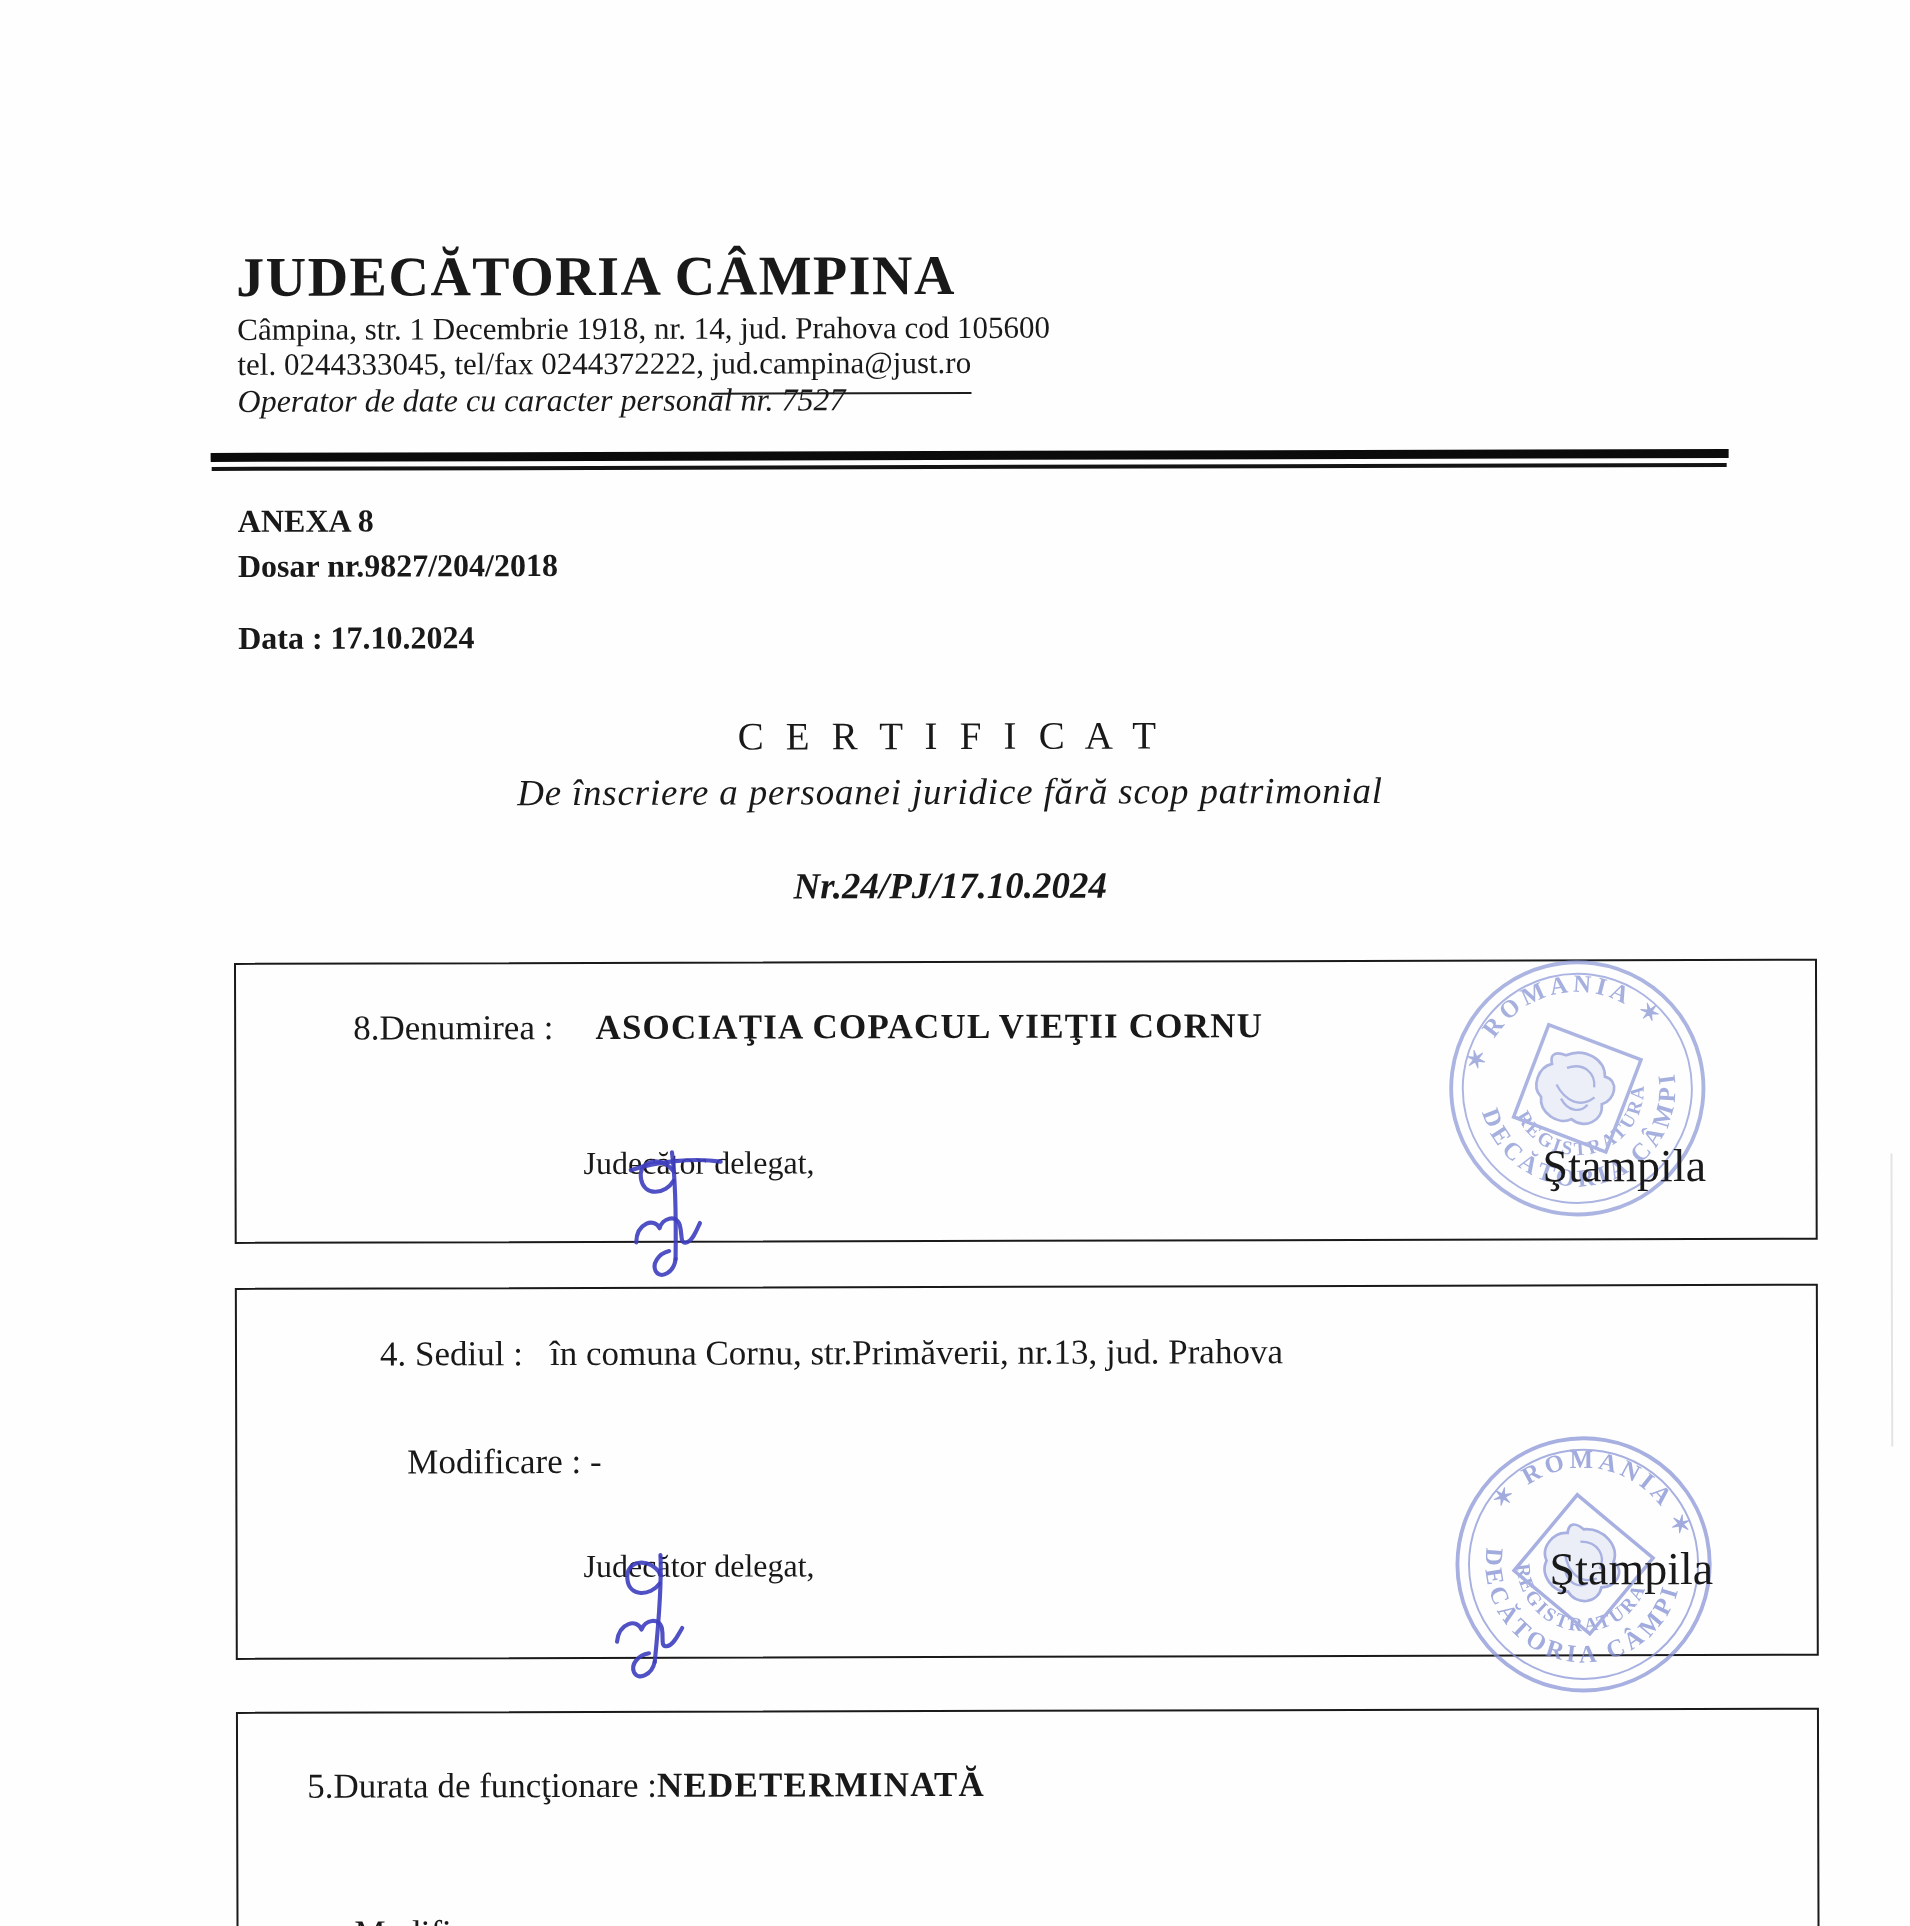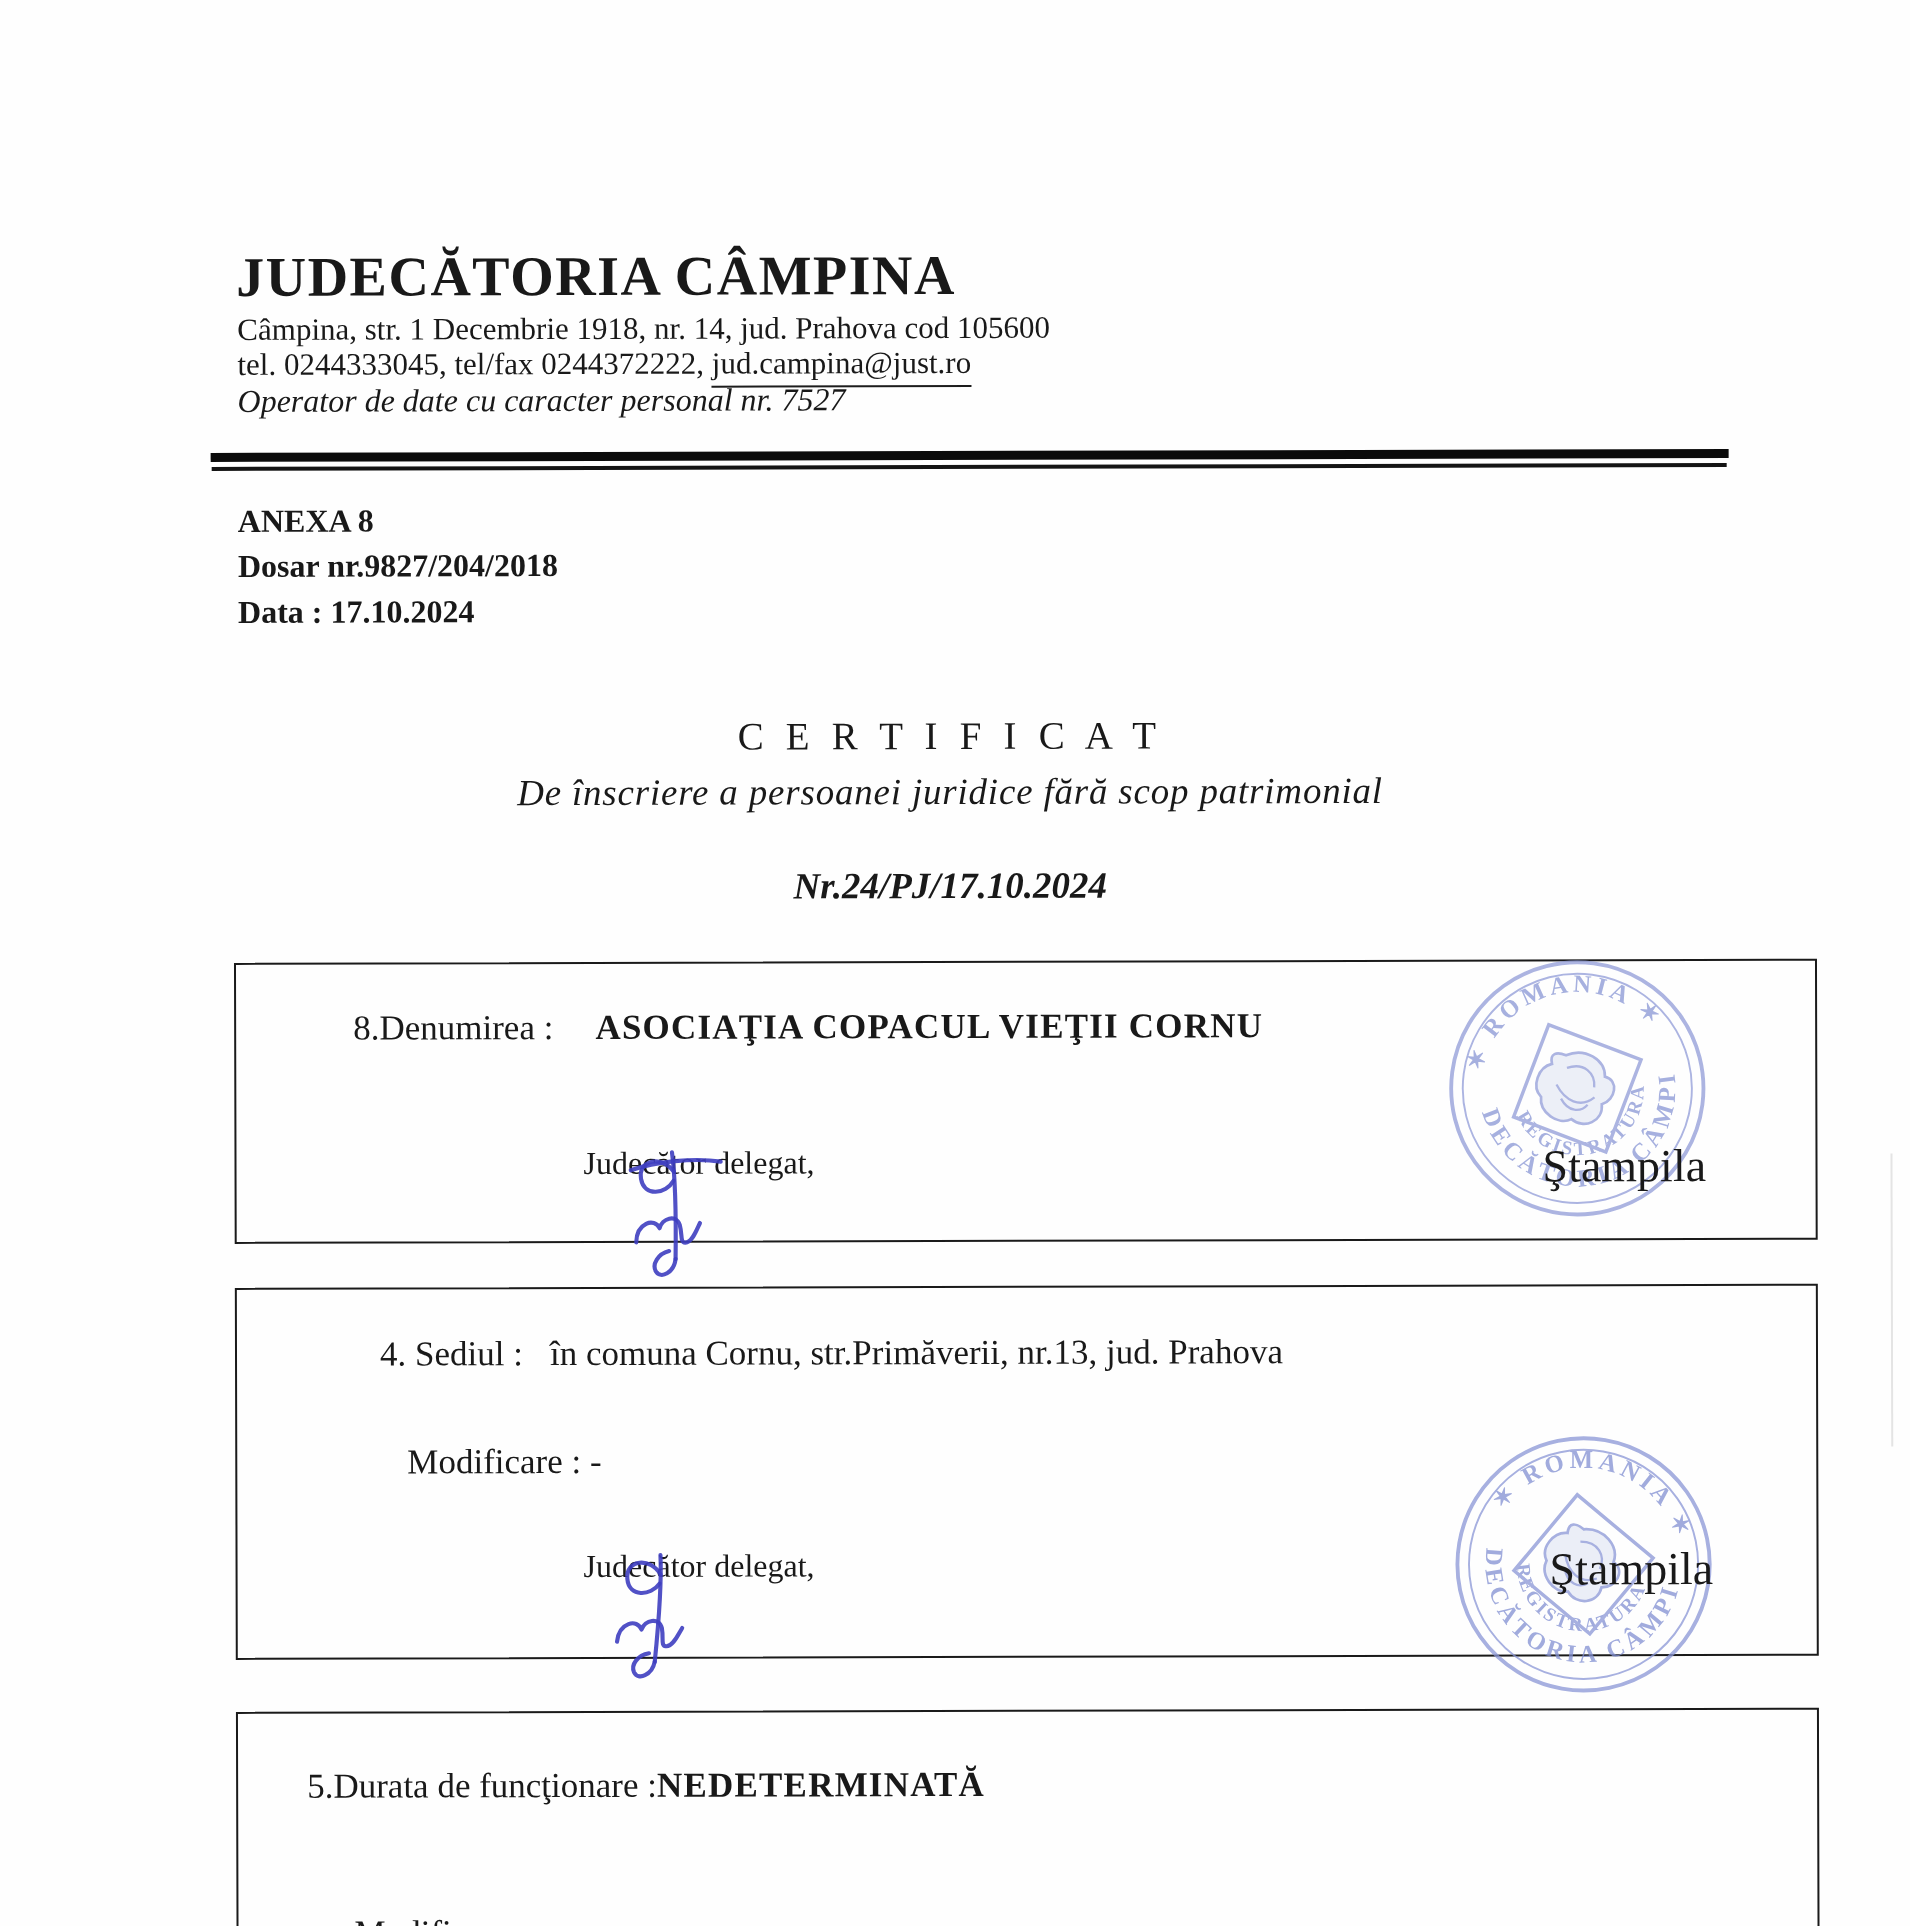--- a/index.html
+++ b/index.html
@@ -6,21 +6,21 @@
   .page{
     position:relative;width:1911px;height:2702px;background:#fefefe;overflow:hidden;
     font-family:"Liberation Serif","DejaVu Serif",serif;color:#191919;
   }
   .tilt{position:absolute;left:0;top:0;width:100%;height:100%;transform:rotate(-0.15deg);transform-origin:50% 50%;}
   .abs{position:absolute;white-space:nowrap;}
   
   .court-name{font-size:56px;font-weight:bold;letter-spacing:1.5px;}
   .addr{font-size:31px;}
   .operator{font-size:32px;font-style:italic;}
-  .email{border-bottom:2.3px solid #1c1c1c;padding-bottom:5px;}
+  .email{border-bottom:2.3px solid #1c1c1c;padding-bottom:12px;}
   .rule-thick{height:9.2px;background:#0b0b0b;}
   .rule-thin{height:3.5px;background:#141414;}
   
   .case-line{font-size:32px;font-weight:bold;}
   
   .center-wrap{position:absolute;left:235px;width:1433px;text-align:center;}
   .cert-title{font-size:39px;letter-spacing:6.2px;}
   .cert-sub{font-size:37px;font-style:italic;letter-spacing:0.8px;}
   .cert-nr{font-size:37px;font-weight:bold;font-style:italic;}
   
@@ -54,21 +54,21 @@
     <div class="abs court-name" style="left:239px;top:243px;">JUDECĂTORIA CÂMPINA</div>
     <div class="abs addr" style="left:240px;top:310px;">Câmpina, str. 1 Decembrie 1918, nr. 14, jud. Prahova cod 105600</div>
     <div class="abs addr" style="left:240px;top:345px;"><span>tel. 0244333045, tel/fax 0244372222, </span><span class="email">jud.campina@just.ro</span></div>
     <div class="abs operator" style="left:240px;top:381px;">Operator de date cu caracter personal nr. 7527</div>
 
     <div class="abs rule-thick" style="left:213px;top:451px;width:1518px;"></div>
     <div class="abs rule-thin" style="left:214px;top:465px;width:1515px;"></div>
 
     <div class="abs case-line" style="left:240px;top:501px;">ANEXA 8</div>
     <div class="abs case-line" style="left:240px;top:546px;">Dosar nr.9827/204/2018</div>
-    <div class="abs case-line" style="left:240px;top:592px;">Data :  17.10.2024</div>
+    <div class="abs case-line" style="left:240px;top:618px;">Data :  17.10.2024</div>
 
     <div class="center-wrap cert-title" style="top:713px;">C E R T I F I C A T</div>
     <div class="center-wrap cert-sub" style="top:770px;">De înscriere a persoanei juridice fără scop patrimonial</div>
     <div class="center-wrap cert-nr" style="top:864px;">Nr.24/PJ/17.10.2024</div>
 
     <div class="box" style="top:961px;height:277px;">
       <div class="abs t" style="left:117px;top:44px;"><span>8.Denumirea :</span><span class="b val-gap">ASOCIAŢIA COPACUL VIEŢII CORNU</span></div>
       <div class="abs judge" style="left:347px;top:181px;">Judecător delegat,</div>
       <div class="abs stampword" style="left:1306px;top:178px;">Ştampila</div>
     </div>

